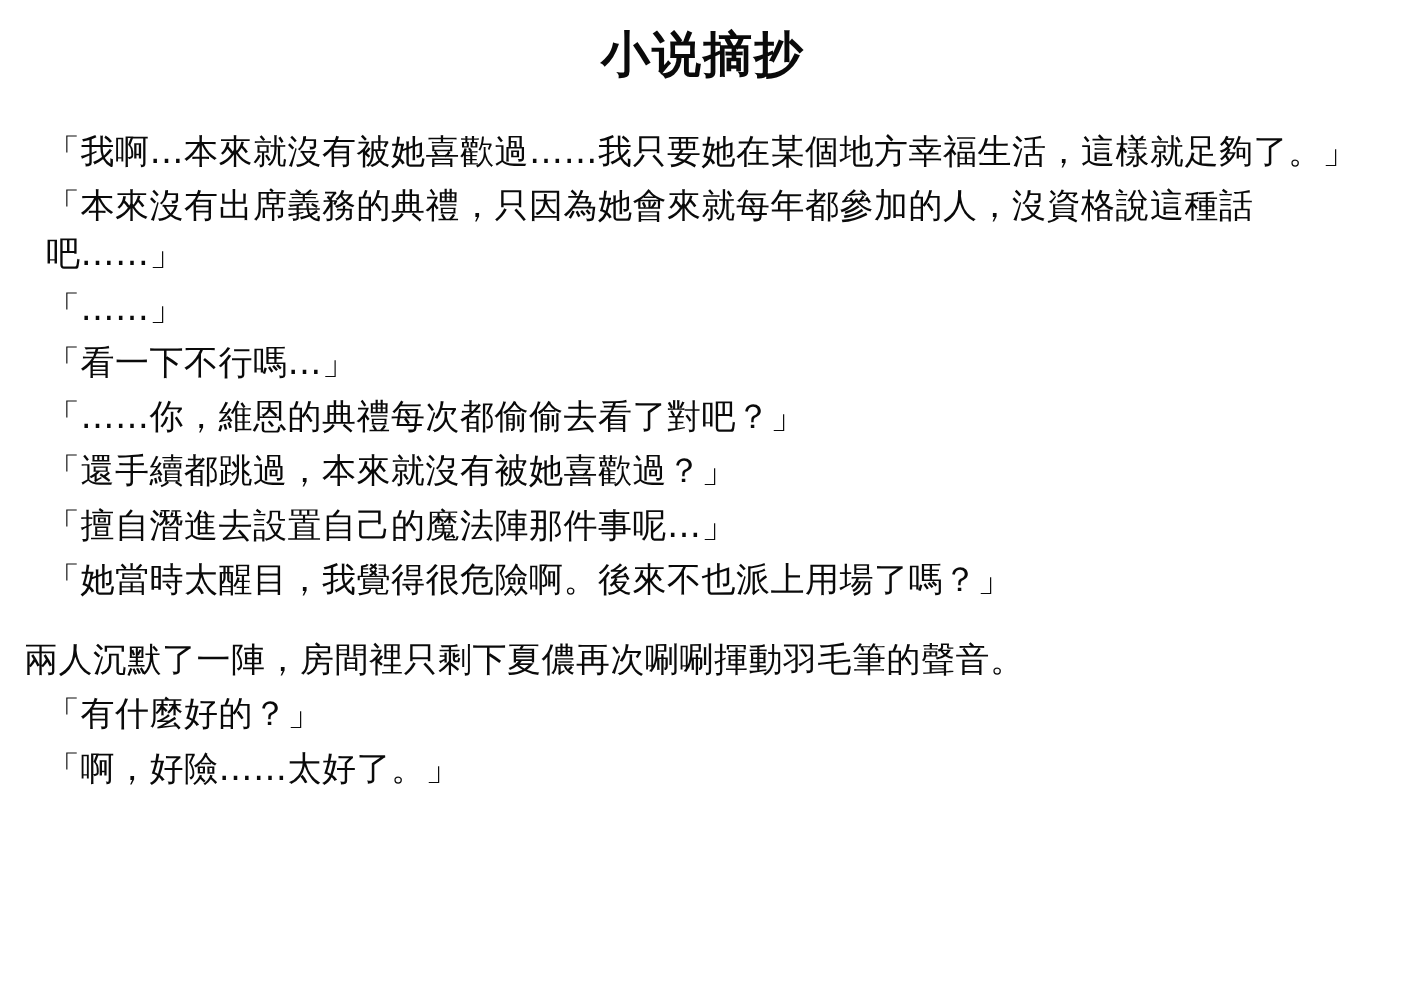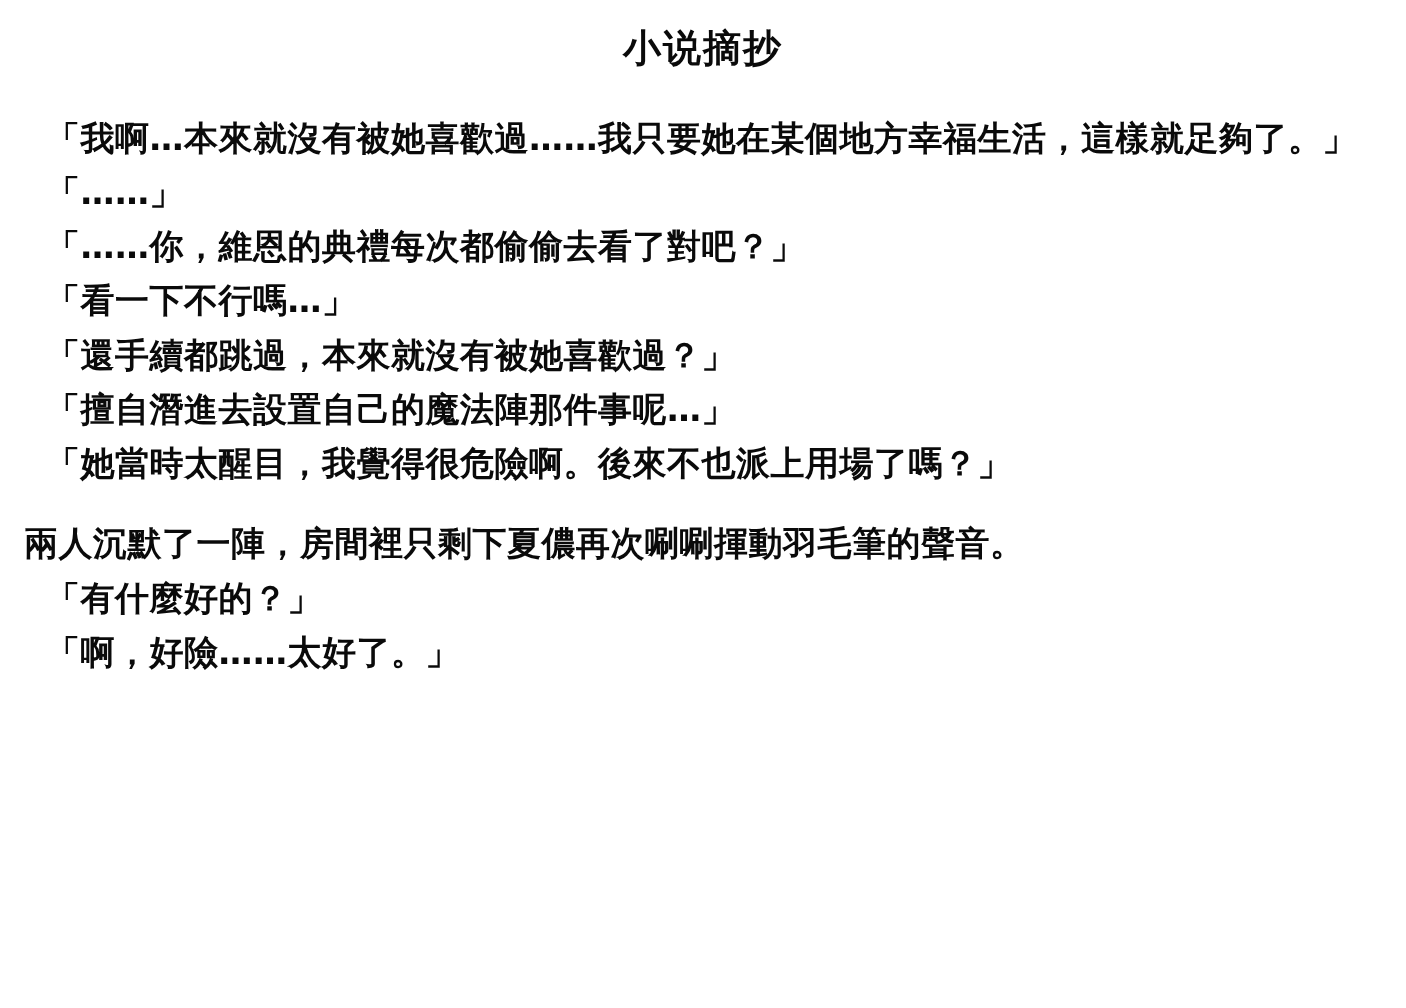--- a/index.html
+++ b/index.html
@@ -13,29 +13,29 @@
     font-family: "DejaVu Sans", "Liberation Sans", sans-serif;
     color: #0a0a0a;
   }
   .page {
     width: 1406px;
     box-sizing: border-box;
     padding: 18px 24px 10px 24px;
   }
   .doc-title {
     text-align: center;
-    font-size: 38px;
+    font-size: 49px;
     font-weight: 700;
     letter-spacing: 2px;
     margin: 8px 0 42px 0;
     line-height: 1.2;
   }
   .body-text {
     font-size: 34px;
-    font-weight: 700;
+    font-weight: 400;
     line-height: 1.42;
     letter-spacing: 0.5px;
   }
   .line {
     margin: 0 0 6px 0;
     white-space: normal;
     word-break: break-word;
   }
   .line.indent {
     padding-left: 22px;
@@ -46,23 +46,24 @@
     margin-top: 32px;
   }
 </style>
 </head>
 <body>
 
 <div class="page">
   <h1 class="doc-title">小说摘抄</h1>
   <div class="body-text">
     <p class="line indent">「我啊…本來就沒有被她喜歡過……我只要她在某個地方幸福生活，這樣就足夠了。」</p>
+    <p class="line indent">「本來沒有出席義務的典禮，只因為她會來就每年都參加的人，沒資格說這種話吧……」</p>
     <p class="line indent">「……」</p>
+    <p class="line indent">「看一下不行嗎…」</p>
     <p class="line indent">「……你，維恩的典禮每次都偷偷去看了對吧？」</p>
-    <p class="line indent">「看一下不行嗎…」</p>
     <p class="line indent">「還手續都跳過，本來就沒有被她喜歡過？」</p>
     <p class="line indent">「擅自潛進去設置自己的魔法陣那件事呢…」</p>
     <p class="line indent">「她當時太醒目，我覺得很危險啊。後來不也派上用場了嗎？」</p>
     <p class="line noindent">兩人沉默了一陣，房間裡只剩下夏儂再次唰唰揮動羽毛筆的聲音。</p>
     <p class="line indent">「有什麼好的？」</p>
     <p class="line indent">「啊，好險……太好了。」</p>
   </div>
 </div>
 
 </body></html>

